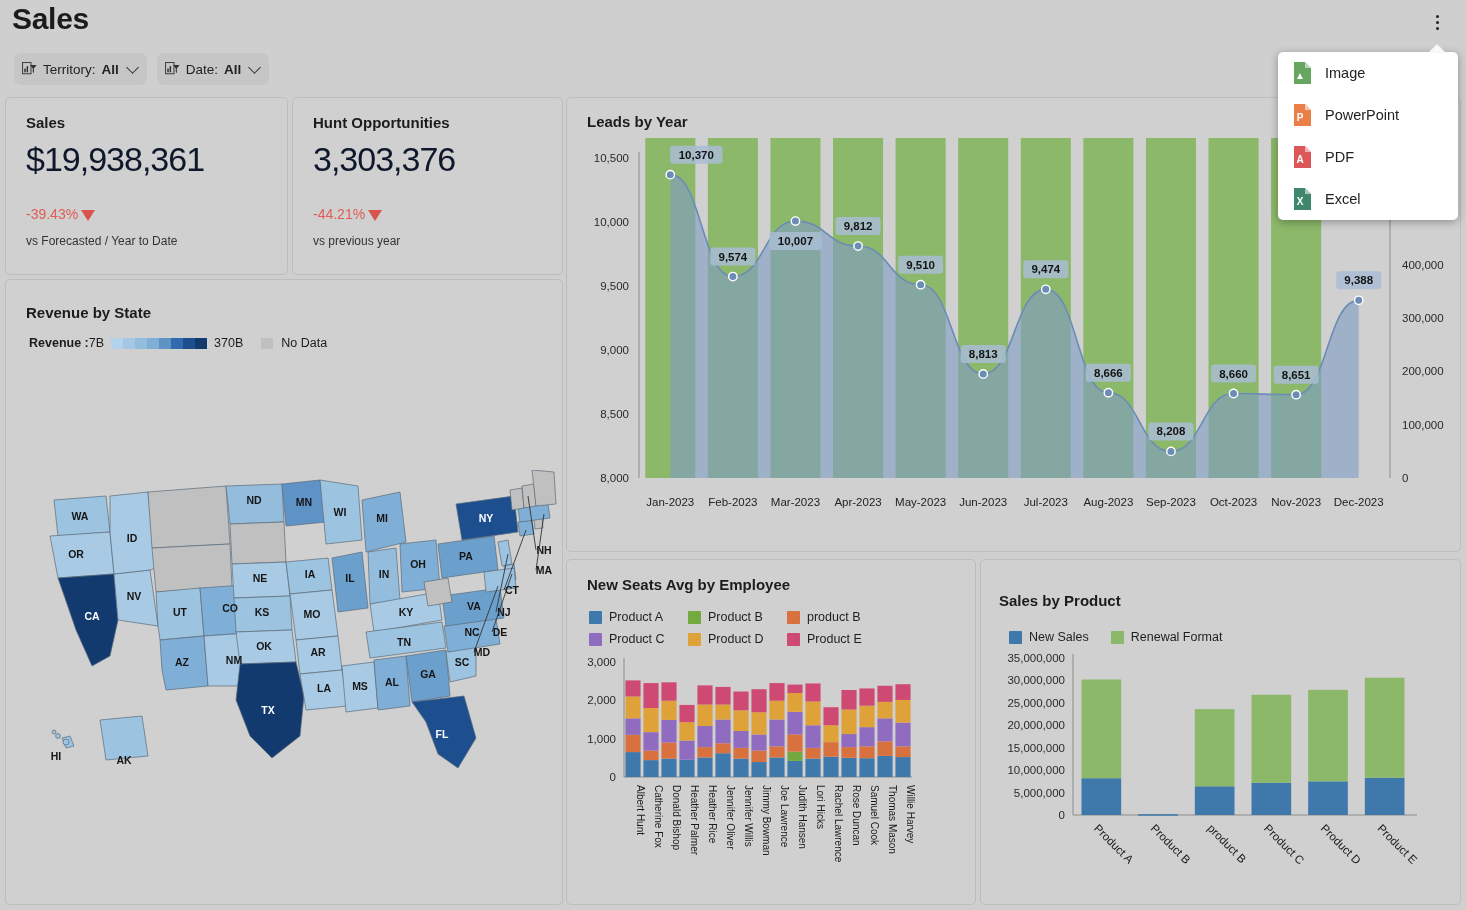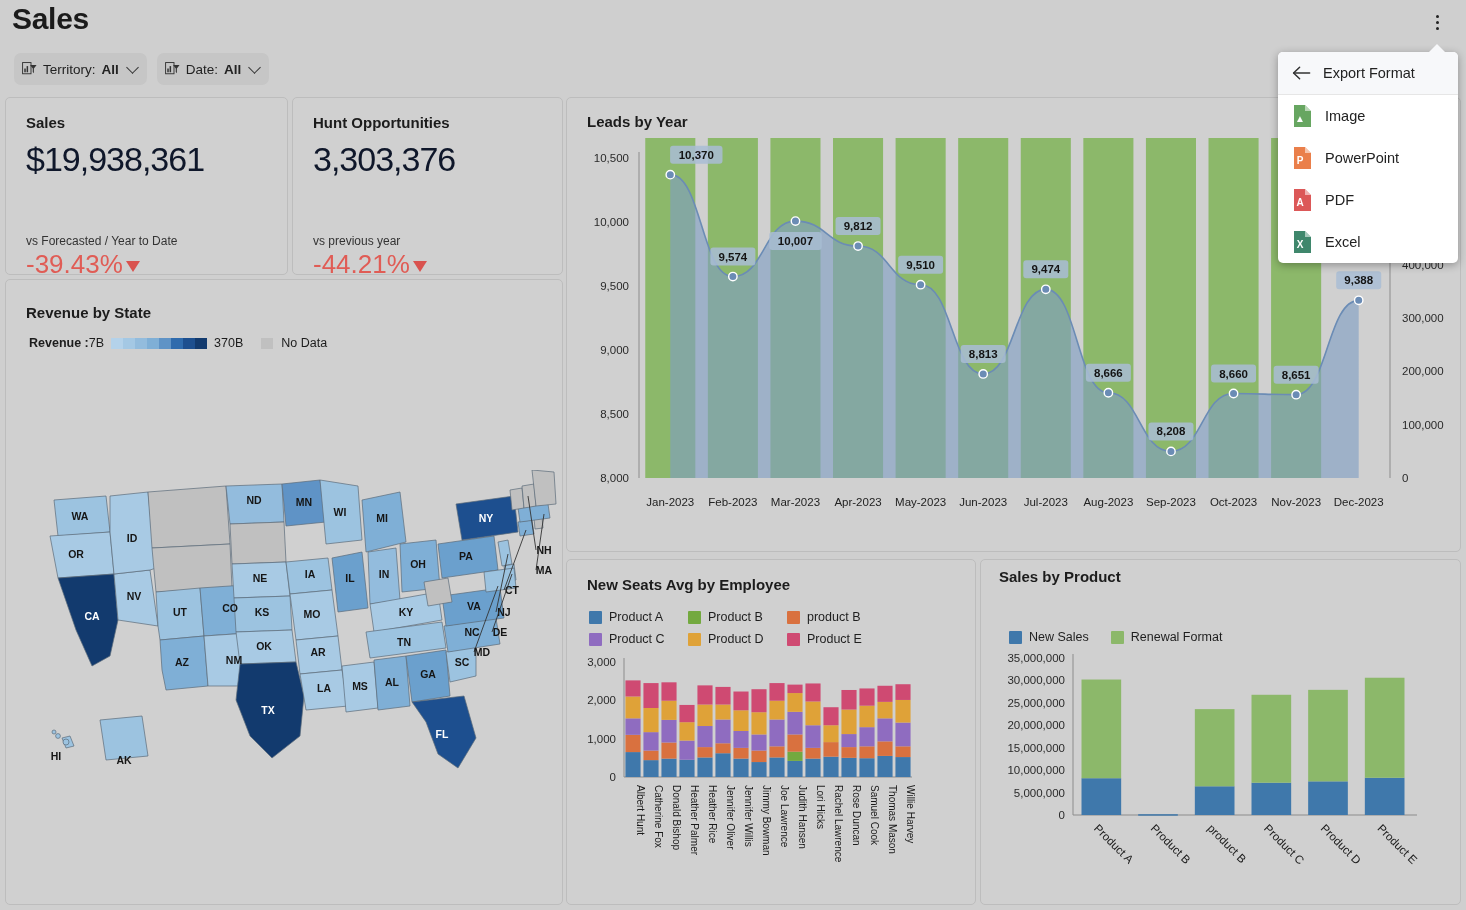--- a/index.html
+++ b/index.html
@@ -58,21 +58,21 @@
   #card-seats   { left: 566px; top: 559px; width: 410px; height: 346px; }
   #card-product { left: 980px; top: 559px; width: 481px; height: 346px; }
 
   .kpi-title { position: absolute; left: 20px; top: 16px; }
   .kpi-value {
     position: absolute; left: 20px; top: 42px;
     font-size: 34px; font-weight: normal; color: #0f172a; letter-spacing: -1px;
   }
   .kpi-delta {
     position: absolute; left: 20px; top: 108px;
-    font-size: 26px; color: #e05c55; display: flex; align-items: center; gap: 1px; margin-top: 43px;
+    font-size: 14px; color: #e05c55; display: flex; align-items: center; gap: 1px;
   }
   .kpi-delta .tri {
     width: 0; height: 0; border-left: 7px solid transparent; border-right: 7px solid transparent;
     border-top: 11px solid #d9534f; margin-left: 2px; margin-top: 3px;
   }
   .kpi-sub { position: absolute; left: 20px; top: 136px; font-size: 12px; color: #333; }
 
   
   #map-title { position: absolute; left: 20px; top: 24px; }
   .map-legend {
@@ -116,21 +116,21 @@
   #seats-title { position: absolute; left: 20px; top: 16px; }
   .legend { position: absolute; display: flex; flex-wrap: wrap; }
   .legend .item { display: flex; align-items: center; gap: 7px; font-size: 12.5px; color: #1f1f1f; }
   .legend .sw { width: 13px; height: 13px; display: inline-block; border-radius: 1px; }
   #seats-legend { left: 22px; top: 50px; width: 370px; gap: 0px 12px; }
   #seats-legend .item { width: 87px; margin-bottom: 8px; }
   #seats-chart { left: 0; top: 92px; width: 410px; height: 250px; }
   .emp-label { font-size: 10px; fill: #1a1a1a; font-family: "Liberation Sans", sans-serif; }
 
   
-  #product-title { position: absolute; left: 18px; top: 8px; text-align: right; }
+  #product-title { position: absolute; left: 18px; top: 32px; text-align: right; }
   #product-legend { left: 28px; top: 50px; gap: 22px; margin-top: 20px; }
   #product-chart { left: 0; top: 80px; width: 481px; height: 266px; }
   .prod-label { font-size: 11.5px; fill: #1a1a1a; font-family: "Liberation Sans", sans-serif; }
 
   
   #export-menu {
     position: absolute; left: 1278px; top: 52px; width: 180px;
     background: #ffffff; border-radius: 5px;
     box-shadow: 0 2px 9px rgba(0,0,0,0.32);
     overflow: hidden; z-index: 40;
@@ -625,29 +625,20 @@
           <text x="0" y="0" class="prod-label" transform="translate(338.99999999999994,189) rotate(45)">Product D</text>
           <rect x="383.8333333333333" y="137.76857142857142" width="39.666666666666664" height="37.23142857142858" fill="#3f78ab"></rect>
           <rect x="383.8333333333333" y="37.73714285714286" width="39.666666666666664" height="100.03142857142856" fill="#8cb86a"></rect>
           <text x="0" y="0" class="prod-label" transform="translate(395.66666666666663,189) rotate(45)">Product E</text>
         </svg>
     </div>
   </div>
 
   <div class="caret-up"></div>
   <div id="export-menu">
-    <div class="menu-head">
-      <span class="back-arrow">
-        <svg viewBox="0 0 19 16" width="19" height="16">
-          <path d="M7.6 2.2 L1.6 8 L7.6 13.8" fill="none" stroke="#333" stroke-width="1.5" stroke-linecap="round" stroke-linejoin="round"></path>
-          <line x1="1.8" y1="8" x2="17.6" y2="8" stroke="#333" stroke-width="1.5" stroke-linecap="round"></line>
-        </svg>
-      </span>
-      <span class="htxt">Export Format</span>
-    </div>
     <div id="export-items">
         <div class="menu-item">
           <span class="mi-icon"><svg viewBox="0 0 21 24" width="21" height="24">
     <path d="M2 1 H13 L19 7 V23 H2 Z" fill="#5a9e54" opacity="0.92"></path>
     <path d="M13 1 L19 7 H13 Z" fill="#ffffff" opacity="0.55"></path>
     <text x="8" y="18" font-family="Liberation Sans, sans-serif" font-size="10" font-weight="bold" fill="#ffffff" text-anchor="middle">▲</text>
   </svg></span>
           <span>Image</span>
         </div>
         <div class="menu-item">

